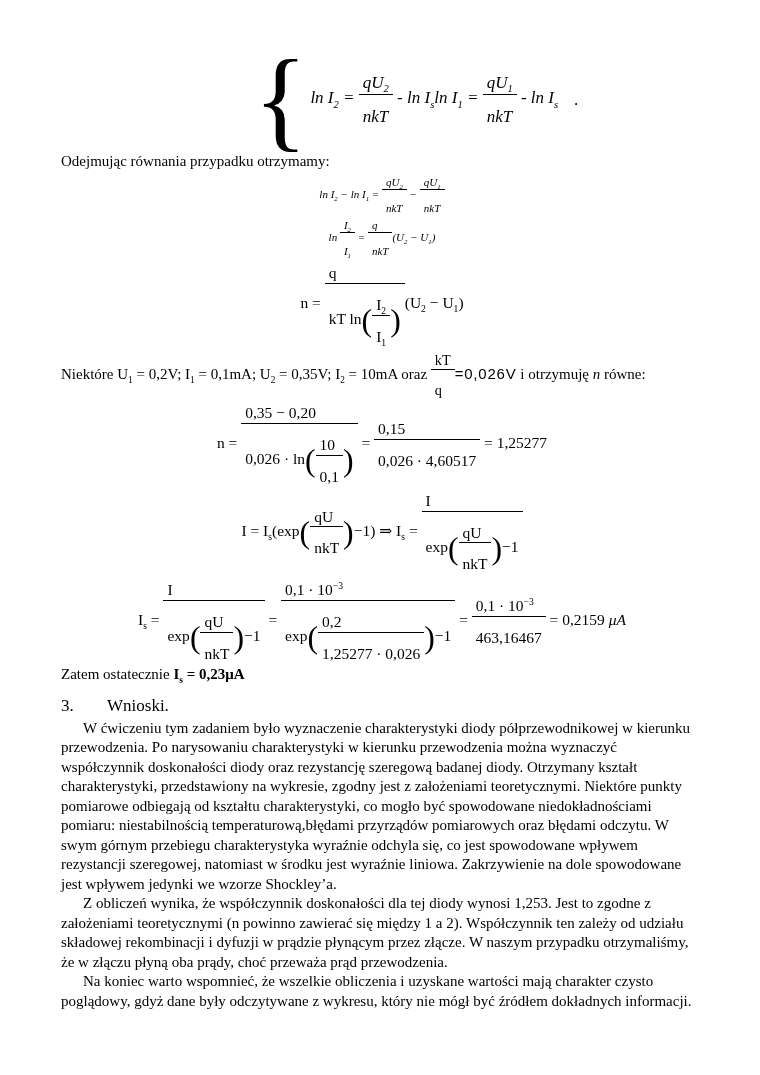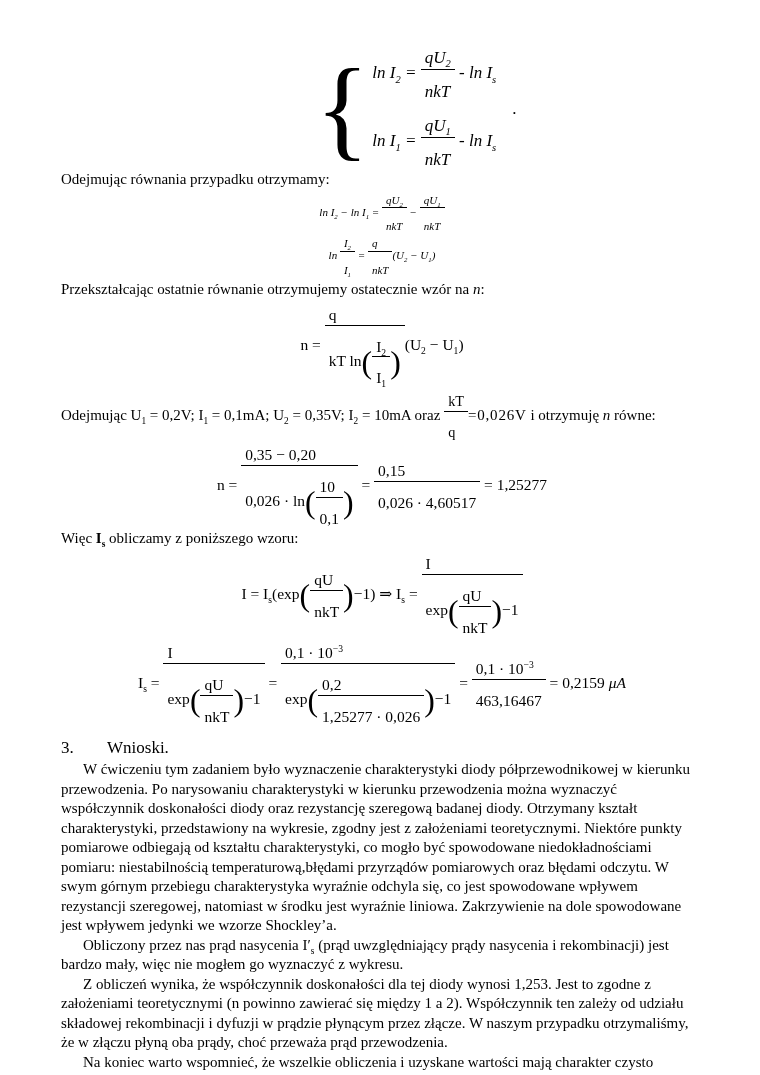--- a/index.html
+++ b/index.html
@@ -15,28 +15,28 @@
   .frac > .den { display:block; border-top:1px solid #000; padding:12px 4px 0; }
   .bp { font-size:2.05em; vertical-align:middle; line-height:1; font-weight:400; }
   sub { font-size:0.62em; line-height:0; }
   sup { font-size:0.62em; line-height:0; }
   .eq { text-align:center; margin:4px 0; font-size:15.5px; }
   .ital { font-style:italic; font-size:11px; }
   
   .sys-wrap { display:flex; align-items:center; width:max-content; margin:0 auto 0;
               transform:translateX(34px); font-size:17px; font-style:italic; }
   .brace { font-size:112px; line-height:0.92; font-style:normal; margin-right:3px; }
-  .sys-col { display:flex; flex-direction:column; row-gap:15px; }
+  .sys-col { display:flex; flex-direction:row; row-gap:15px; }
   .sys-line { white-space:nowrap; }
   .sys-period { font-style:normal; margin-left:16px; }
   
   .tline { margin:1px 0; }
   .assume { margin-top:6px; }
   .ifrac { font-size:0.95em; }
-  .vhl { letter-spacing:0.8px; font-family:Liberation Serif, serif; }
+  .vhl { letter-spacing:0.8px; font-family:Liberation Sans, sans-serif; }
   
   .heading { font-size:17px; font-weight:normal; margin:12px 0 3px; }
   .heading .hnum { display:inline-block; width:46px; }
   .para { margin:0; text-indent:22px; }
 </style>
 </head>
 <body>
 
 <div class="page">
 
@@ -48,36 +48,34 @@
     </div>
     <span class="sys-period">.</span>
   </div>
 
   <div class="tline">Odejmując równania przypadku otrzymamy:</div>
 
   <div class="eq ital"><span>ln I</span><sub>2</sub><span> − ln I</span><sub>1</sub><span> = </span><span class="frac"><span class="num"><span>qU</span><sub>2</sub></span><span class="den">nkT</span></span><span> − </span><span class="frac"><span class="num"><span>qU</span><sub>1</sub></span><span class="den">nkT</span></span></div>
 
   <div class="eq ital"><span>ln </span><span class="frac"><span class="num"><span>I</span><sub>2</sub></span><span class="den"><span>I</span><sub>1</sub></span></span><span> = </span><span class="frac"><span class="num">q</span><span class="den">nkT</span></span><span>(U</span><sub>2</sub><span> − U</span><sub>1</sub><span>)</span></div>
 
-  <div class="tline"><span>Przekształcając ostatnie równanie otrzymujemy ostatecznie wzór na </span><i>n</i><span>:</span></div>
 
   <div class="eq" style="margin:6px 0 2px;"><span>n = </span><span class="frac"><span class="num">q</span><span class="den"><span>kT ln</span><span class="bp">(</span><span class="frac"><span class="num"><span>I</span><sub>2</sub></span><span class="den"><span>I</span><sub>1</sub></span></span><span class="bp">)</span></span></span><span>(U</span><sub>2</sub><span> − U</span><sub>1</sub><span>)</span></div>
 
-  <div class="tline assume"><span>Odejmując U</span><sub>1</sub><span> = 0,2V; I</span><sub>1</sub><span> = 0,1mA; U</span><sub>2</sub><span> = 0,35V; I</span><sub>2</sub><span> = 10mA oraz </span><span class="frac ifrac"><span class="num">kT</span><span class="den">q</span></span><span class="vhl">=0,026V</span><span> i otrzymuję </span><i>n</i><span> równe:</span></div>
+  <div class="tline assume"><span>Niektóre U</span><sub>1</sub><span> = 0,2V; I</span><sub>1</sub><span> = 0,1mA; U</span><sub>2</sub><span> = 0,35V; I</span><sub>2</sub><span> = 10mA oraz </span><span class="frac ifrac"><span class="num">kT</span><span class="den">q</span></span><span class="vhl">=0,026V</span><span> i otrzymuję </span><i>n</i><span> równe:</span></div>
 
   <div class="eq" style="margin:6px 0 2px;"><span>n = </span><span class="frac"><span class="num">0,35 − 0,20</span><span class="den"><span>0,026 · ln</span><span class="bp">(</span><span class="frac"><span class="num">10</span><span class="den">0,1</span></span><span class="bp">)</span></span></span><span> = </span><span class="frac"><span class="num">0,15</span><span class="den">0,026 · 4,60517</span></span><span> = </span><span>1,25277</span></div>
 
 
-  <div class="tline"><span>Więc </span><b><span>I</span><sub>s</sub></b><span> obliczamy z poniższego wzoru:</span></div>
 
   <div class="eq" style="margin:6px 0;"><span>I = I</span><sub>s</sub><span>(exp</span><span class="bp">(</span><span class="frac"><span class="num">qU</span><span class="den">nkT</span></span><span class="bp">)</span><span>−1)</span><span> ⇒ </span><span>I</span><sub>s</sub><span> = </span><span class="frac"><span class="num">I</span><span class="den"><span>exp</span><span class="bp">(</span><span class="frac"><span class="num">qU</span><span class="den">nkT</span></span><span class="bp">)</span><span>−1</span></span></span></div>
 
   <div class="eq" style="margin:8px 0 2px;"><span>I</span><sub>s</sub><span> = </span><span class="frac"><span class="num">I</span><span class="den"><span>exp</span><span class="bp">(</span><span class="frac"><span class="num">qU</span><span class="den">nkT</span></span><span class="bp">)</span><span>−1</span></span></span><span> = </span><span class="frac"><span class="num"><span>0,1 · 10</span><sup>−3</sup></span><span class="den"><span>exp</span><span class="bp">(</span><span class="frac"><span class="num">0,2</span><span class="den">1,25277 · 0,026</span></span><span class="bp">)</span><span>−1</span></span></span><span> = </span><span class="frac"><span class="num"><span>0,1 · 10</span><sup>−3</sup></span><span class="den">463,16467</span></span><span> = 0,2159 </span><i>μA</i></div>
 
+  <div class="tline"><span>Zatem ostatecznie </span><b><span>I</span><sub>s</sub><span> = 0,23μA</span></b></div>
 
   <div class="heading"><span class="hnum">3.</span><span>Wnioski.</span></div>
 
   <p class="para">W ćwiczeniu tym zadaniem było wyznaczenie charakterystyki diody półprzewodnikowej w kierunku przewodzenia. Po narysowaniu charakterystyki w kierunku przewodzenia można wyznaczyć współczynnik doskonałości diody oraz rezystancję szeregową badanej diody. Otrzymany kształt charakterystyki, przedstawiony na wykresie, zgodny jest z założeniami teoretycznymi. Niektóre punkty pomiarowe odbiegają od kształtu charakterystyki, co mogło być spowodowane niedokładnościami pomiaru: niestabilnością temperaturową,błędami przyrządów pomiarowych oraz błędami odczytu. W swym górnym przebiegu charakterystyka wyraźnie odchyla się, co jest spowodowane wpływem rezystancji szeregowej, natomiast w środku jest wyraźnie liniowa. Zakrzywienie na dole spowodowane jest wpływem jedynki we wzorze Shockley’a.</p>
-  <p class="para"><span>Obliczony przez nas prąd nasycenia I′</span><sub>s</sub><span> (prąd uwzględniający prądy nasycenia i rekombinacji) jest bardzo mały, więc nie mogłem go wyznaczyć z wykresu.</span></p>
   <p class="para">Z obliczeń wynika, że współczynnik doskonałości dla tej diody wynosi 1,253. Jest to zgodne z założeniami teoretycznymi (n powinno zawierać się  między 1 a 2). Współczynnik ten zależy od udziału składowej rekombinacji i dyfuzji w prądzie płynącym przez złącze. W naszym przypadku otrzymaliśmy, że w złączu płyną oba prądy, choć przeważa prąd przewodzenia.</p>
   <p class="para">Na koniec warto wspomnieć, że wszelkie obliczenia i uzyskane wartości mają charakter czysto poglądowy, gdyż dane były odczytywane z wykresu, który nie mógł być źródłem dokładnych informacji.</p>
 
 </div>
 
 </body></html>

